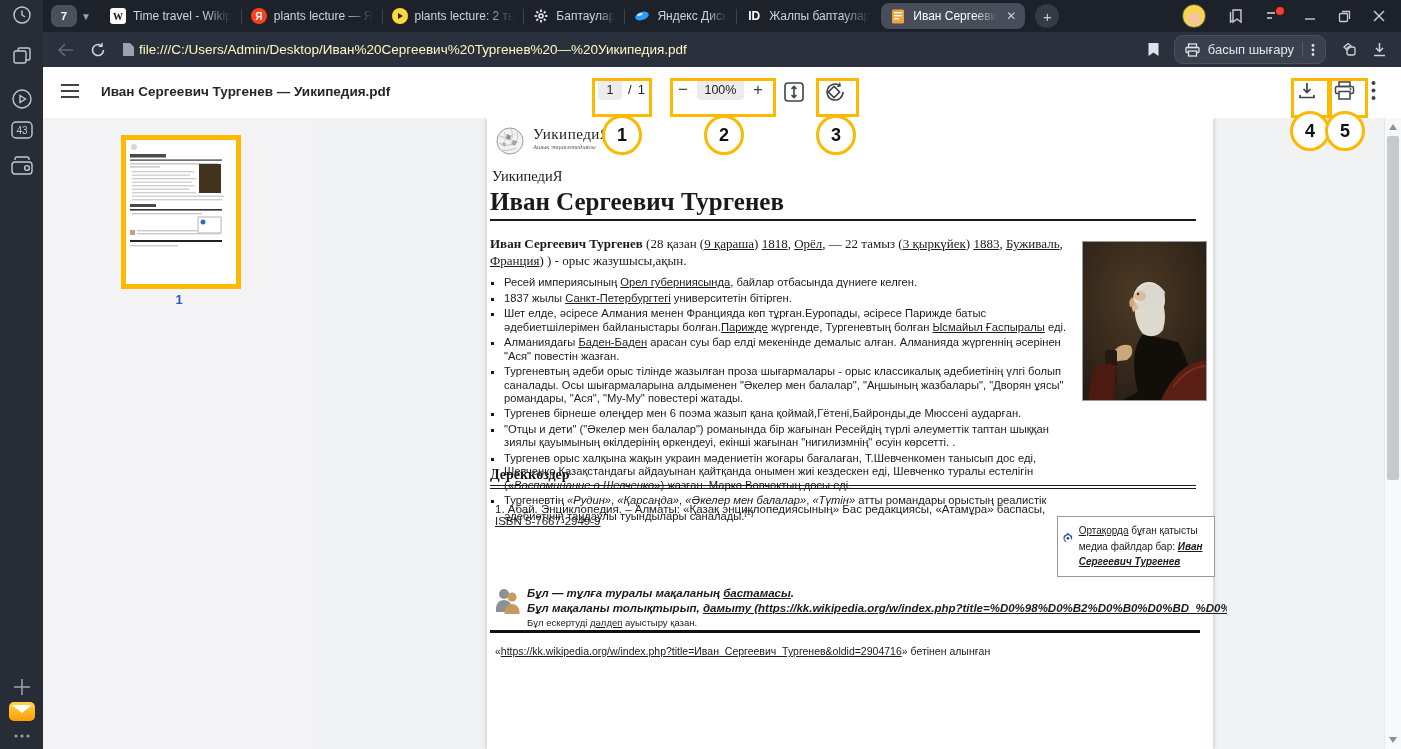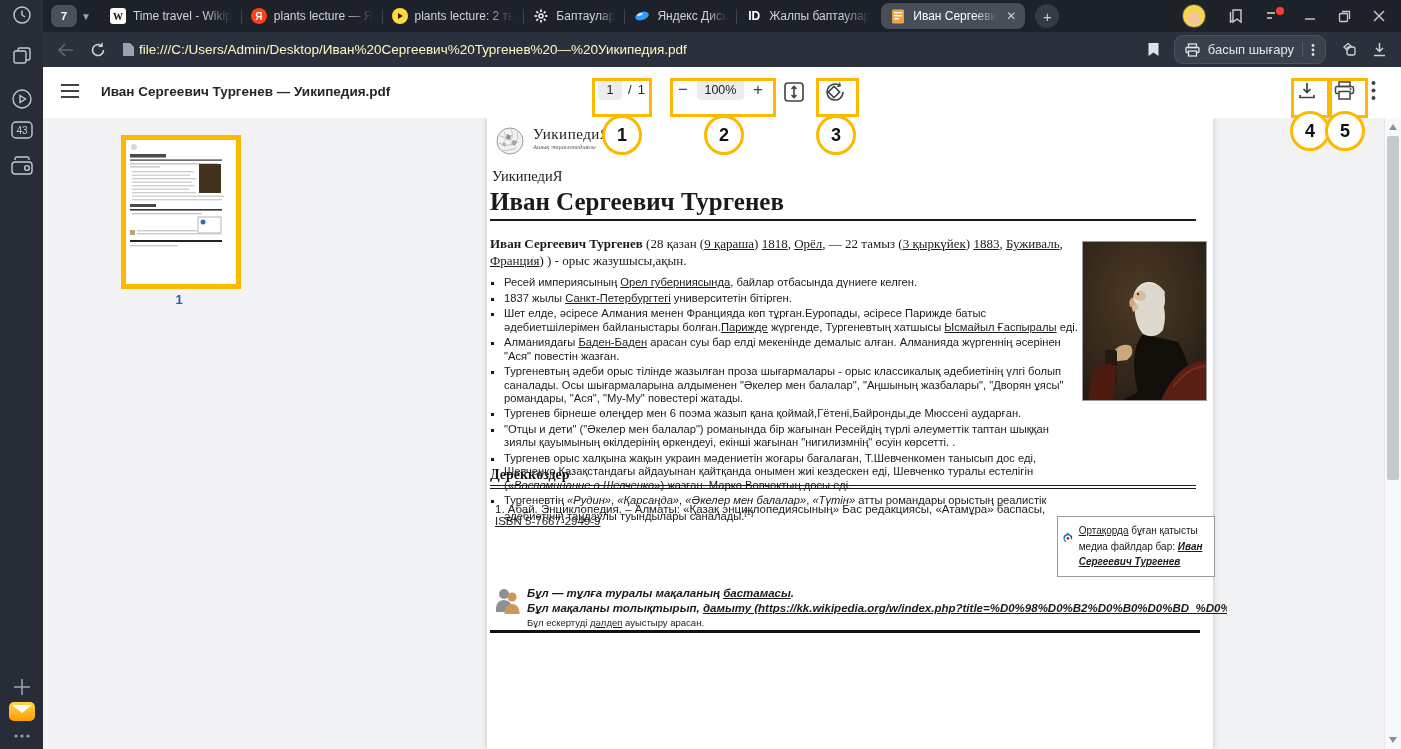--- a/index.html
+++ b/index.html
@@ -459,21 +459,21 @@
             <rect x="22" y="108" width="12" height="34" rx="2" fill="#241a12"></rect>
             <path d="M10 128 Q20 118 34 124 L30 158 L5 158 Z" fill="#4d1a10"></path>
           </svg>
         </div>
 
         <div class="pageabs intro" style="left:3px;top:117px;width:600px;"><span class="b">Иван Сергеевич Тургенев</span><span> (28 қазан (</span><span class="lk">9 қараша</span><span>) </span><span class="lk">1818</span><span>, </span><span class="lk">Орёл</span><span>, — 22 тамыз (</span><span class="lk">3 қыркүйек</span><span>) </span><span class="lk">1883</span><span>, </span><span class="lk">Буживаль</span><span>, </span><span class="lk">Франция</span><span>) ) - орыс жазушысы,ақын.</span></div>
 
         <ul class="pageabs blist" style="left:3px;top:158px;width:578px;">
           <li><span>Ресей империясының </span><span class="lk">Орел губерниясында</span><span>, байлар отбасында дүниеге келген.</span></li>
           <li><span>1837 жылы </span><span class="lk">Санкт-Петербургтегі</span><span> университетін бітірген.</span></li>
-          <li><span>Шет елде, әсіресе Алмания менен Францияда көп тұрған.Еуропады, әсіресе Парижде батыс әдебиетшілерімен байланыстары болған.</span><span class="lk">Парижде</span><span> жүргенде, Тургеневтың хатшысы </span><span class="lk">Ысмайыл Ғаспыралы</span><span> еді.</span></li>
+          <li><span>Шет елде, әсіресе Алмания менен Францияда көп тұрған.Еуропады, әсіресе Парижде батыс әдебиетшілерімен байланыстары болған.</span><span class="lk">Парижде</span><span> жүргенде, Тургеневтың болған </span><span class="lk">Ысмайыл Ғаспыралы</span><span> еді.</span></li>
           <li><span>Алманиядағы </span><span class="lk">Баден-Баден</span><span> арасан суы бар елді мекенінде демалыс алған. Алманияда жүргеннің әсерінен "Ася" повестін жазған.</span></li>
           <li><span>Тургеневтың әдеби орыс тілінде жазылған проза шығармалары - орыс классикалық әдебиетінің үлгі болып саналады. Осы шығармаларына алдыменен "Әкелер мен балалар", "Аңшының жазбалары", "Дворян ұясы" романдары, "Ася", "Му-Му" повестері жатады.</span></li>
           <li><span>Тургенев бірнеше өлеңдер мен 6 поэма жазып қана қоймай,Гётені,Байронды,де Мюссені аударған.</span></li>
           <li><span>"Отцы и дети" ("Әкелер мен балалар") романында бір жағынан Ресейдің түрлі әлеуметтік таптан шыққан зиялы қауымының өкілдерінің өркендеуі, екінші жағынан "нигилизмнің" өсуін көрсетті. .</span></li>
           <li><span>Тургенев орыс халқына жақын украин мәдениетін жоғары бағалаған, Т.Шевченкомен танысып дос еді, Шевченко Қазақстандағы айдауынан қайтқанда онымен жиі кездескен еді, Шевченко туралы естелігін («</span><span class="i">Воспоминание о Шевченко</span><span>») жазған. Марко Вовчоктың досы еді.</span></li>
           <li><span>Тургеневтің </span><span class="i">«Рудин»</span><span>, </span><span class="i">«Қарсаңда»</span><span>, </span><span class="i">«Әкелер мен балалар»</span><span>, </span><span class="i">«Түтін»</span><span> атты романдары орыстың реалистік әдебиетінің таңдаулы туындылары саналады.</span><span class="sup">[1]</span></li>
         </ul>
 
         <div class="pageabs h2" style="left:3px;top:349px;width:706px;">Дереккөздер</div>
 
@@ -493,26 +493,27 @@
         <div class="pageabs stub" style="left:8px;top:468px;">
           <svg width="25" height="28" viewBox="0 0 25 28">
             <circle cx="9" cy="8" r="5" fill="#8c9196"></circle>
             <path d="M1 22q1-8 8-8t8 8v4H1z" fill="#8c9196"></path>
             <circle cx="17" cy="11" r="4.6" fill="#c9995f"></circle>
             <path d="M9.5 26q1-8 7.5-8t7.5 8v2H9.5z" fill="#c9995f"></path>
           </svg>
           <div class="stubtxt">
             <div class="l1"><span class="bold-i">Бұл — тұлға туралы мақаланың </span><span class="bil">бастамасы</span><span class="bold-i">.</span></div>
             <div class="l2"><span class="bold-i">Бұл мақаланы толықтырып, </span><span class="bil">дамыту</span><span class="bil"> (https://kk.wikipedia.org/w/index.php?title=%D0%98%D0%B2%D0%B0%D0%BD_%D0%A1%D0%B5%D1%80%D0%</span></div>
-            <div class="l3"><span>Бұл ескертуді </span><span class="lk">дәлдеп</span><span> ауыстыру арасан.</span></div>
+            <div class="l3"><span>Бұл ескертуді </span><span class="lk">дәлдеп</span><span> ауыстыру қазан.</span></div>
           </div>
         </div>
 
         <hr class="pageabs thickhr" style="left:3px;top:512px;width:710px;">
 
+        <div class="pageabs retrieved" style="left:8px;top:527px;width:700px;"><span>«</span><span class="lk">https://kk.wikipedia.org/w/index.php?title=Иван_Сергеевич_Тургенев&amp;oldid=2904716</span><span>» бетінен алынған</span></div>
 
       </div>
     </div>
 
     <div class="vscroll">
       <div class="sarrow up"></div>
       <div class="sthumb"></div>
       <div class="sarrow down"></div>
     </div>
   </div>

